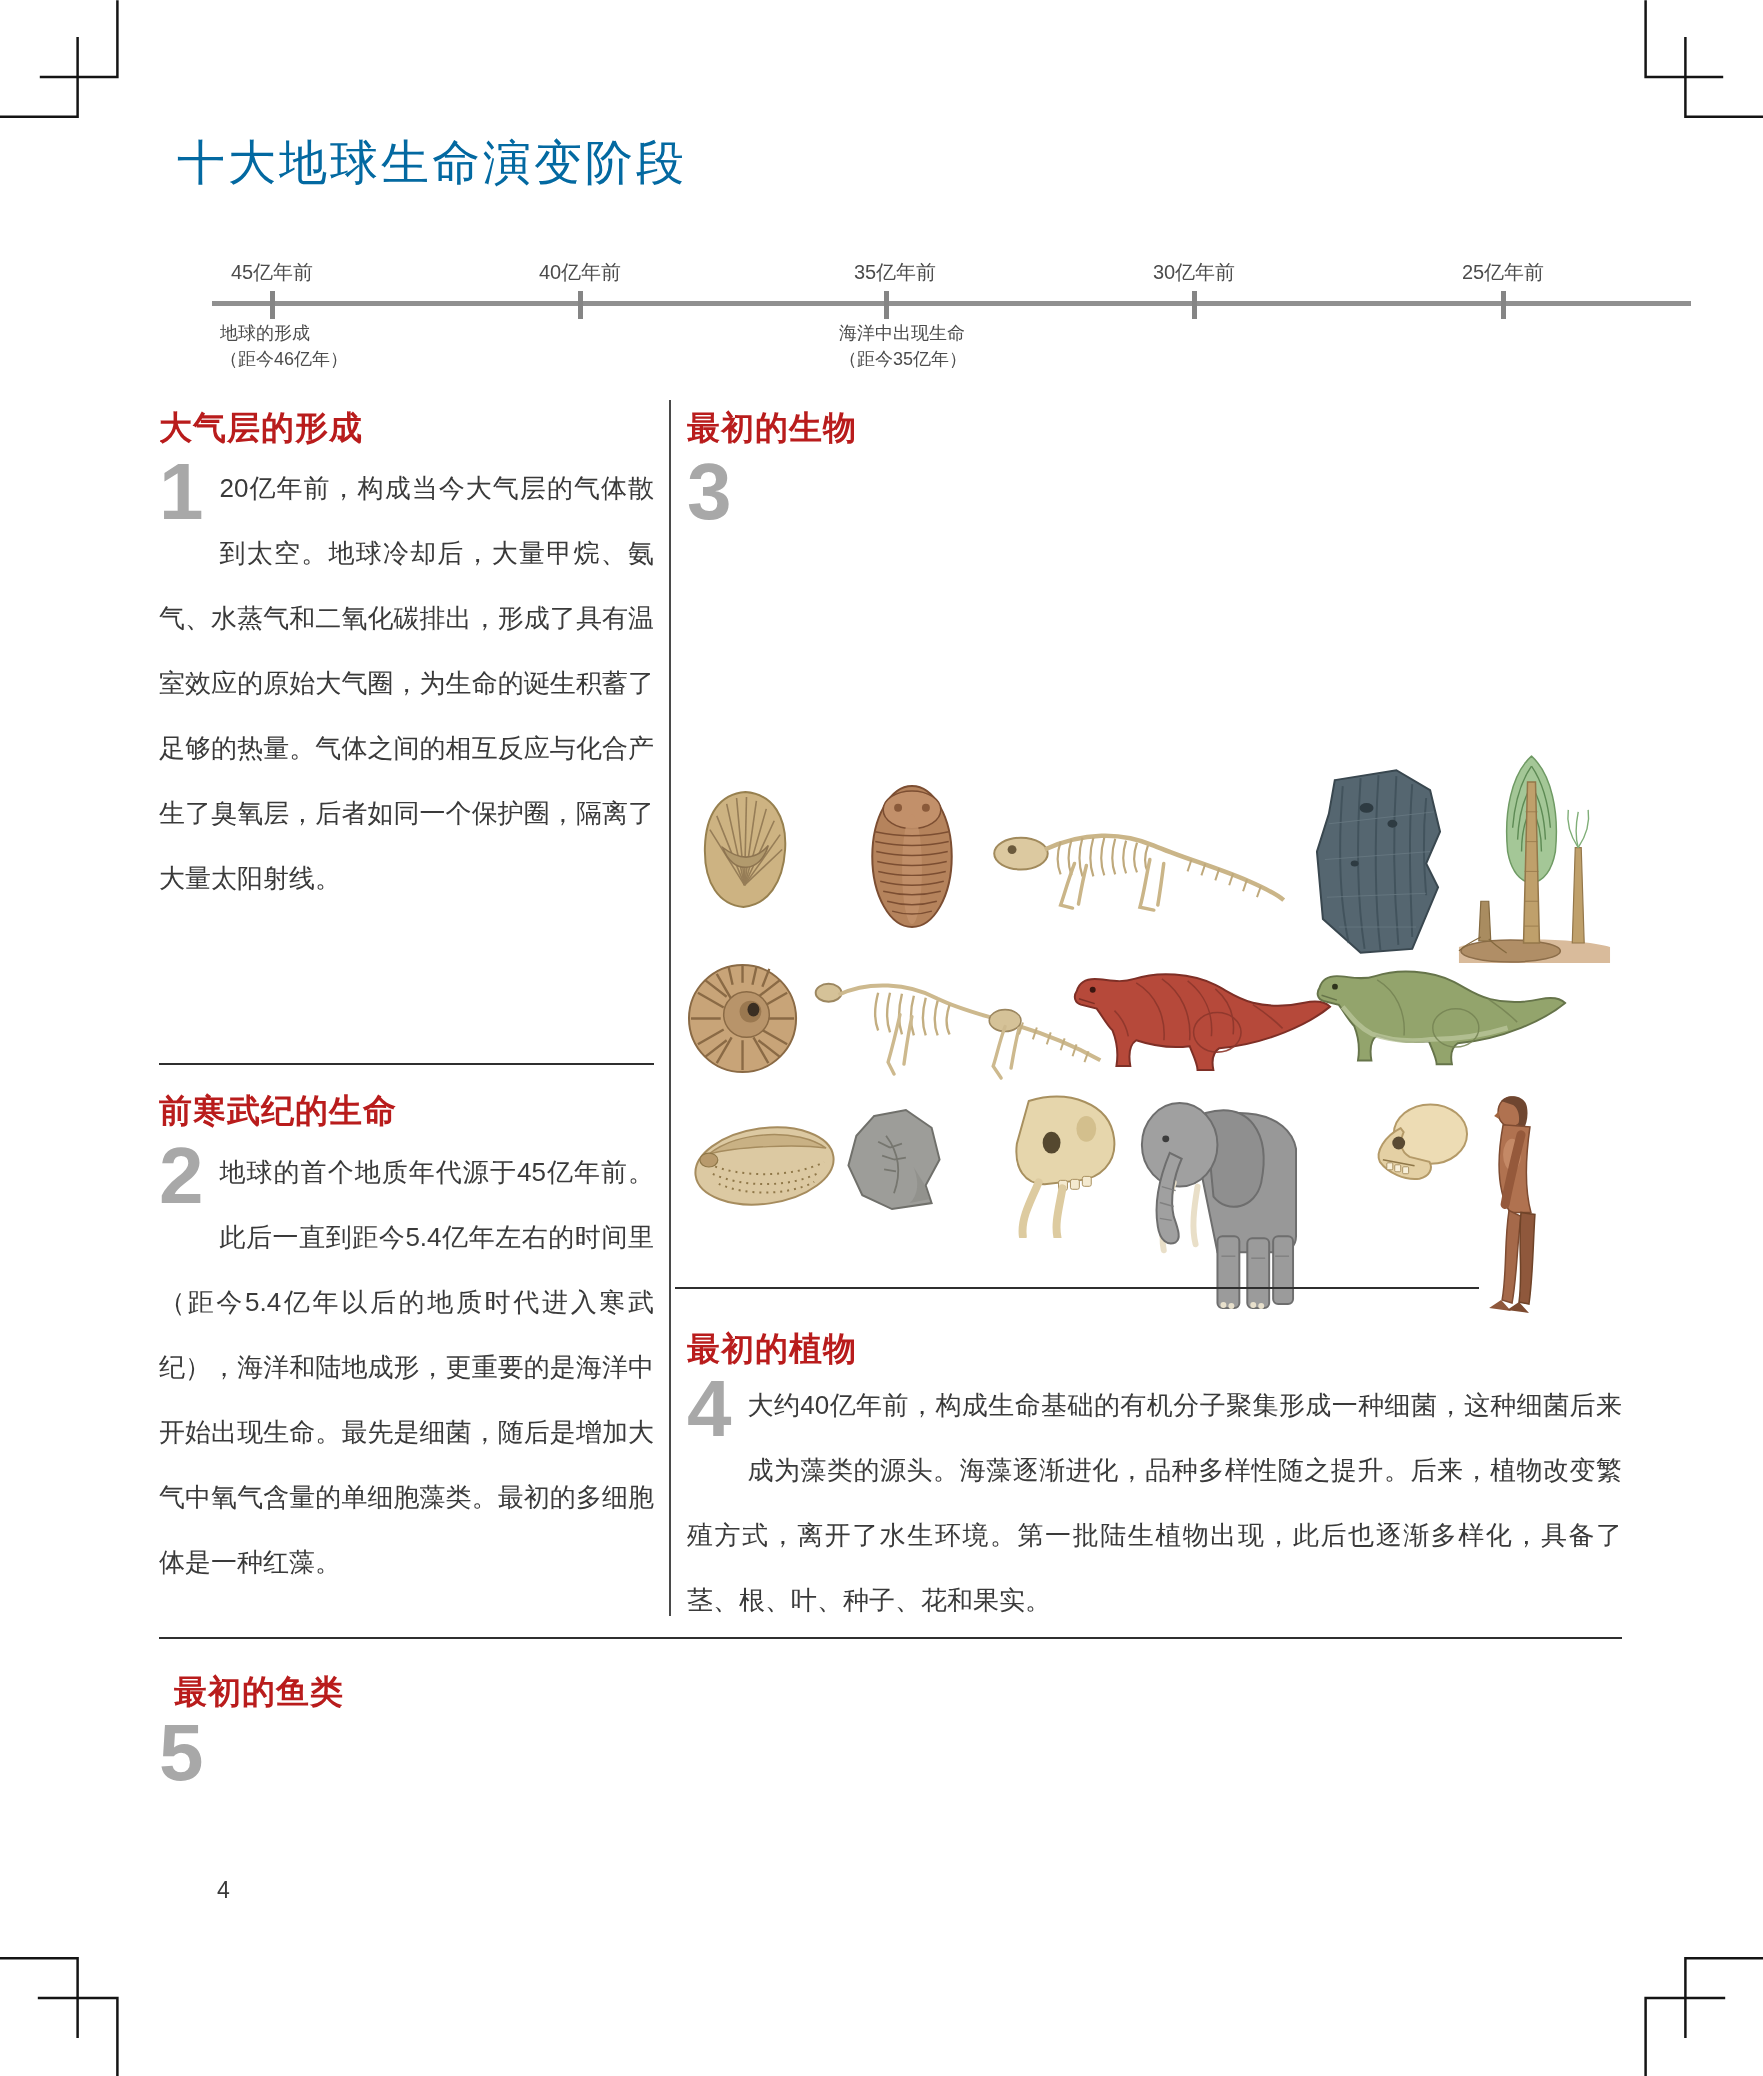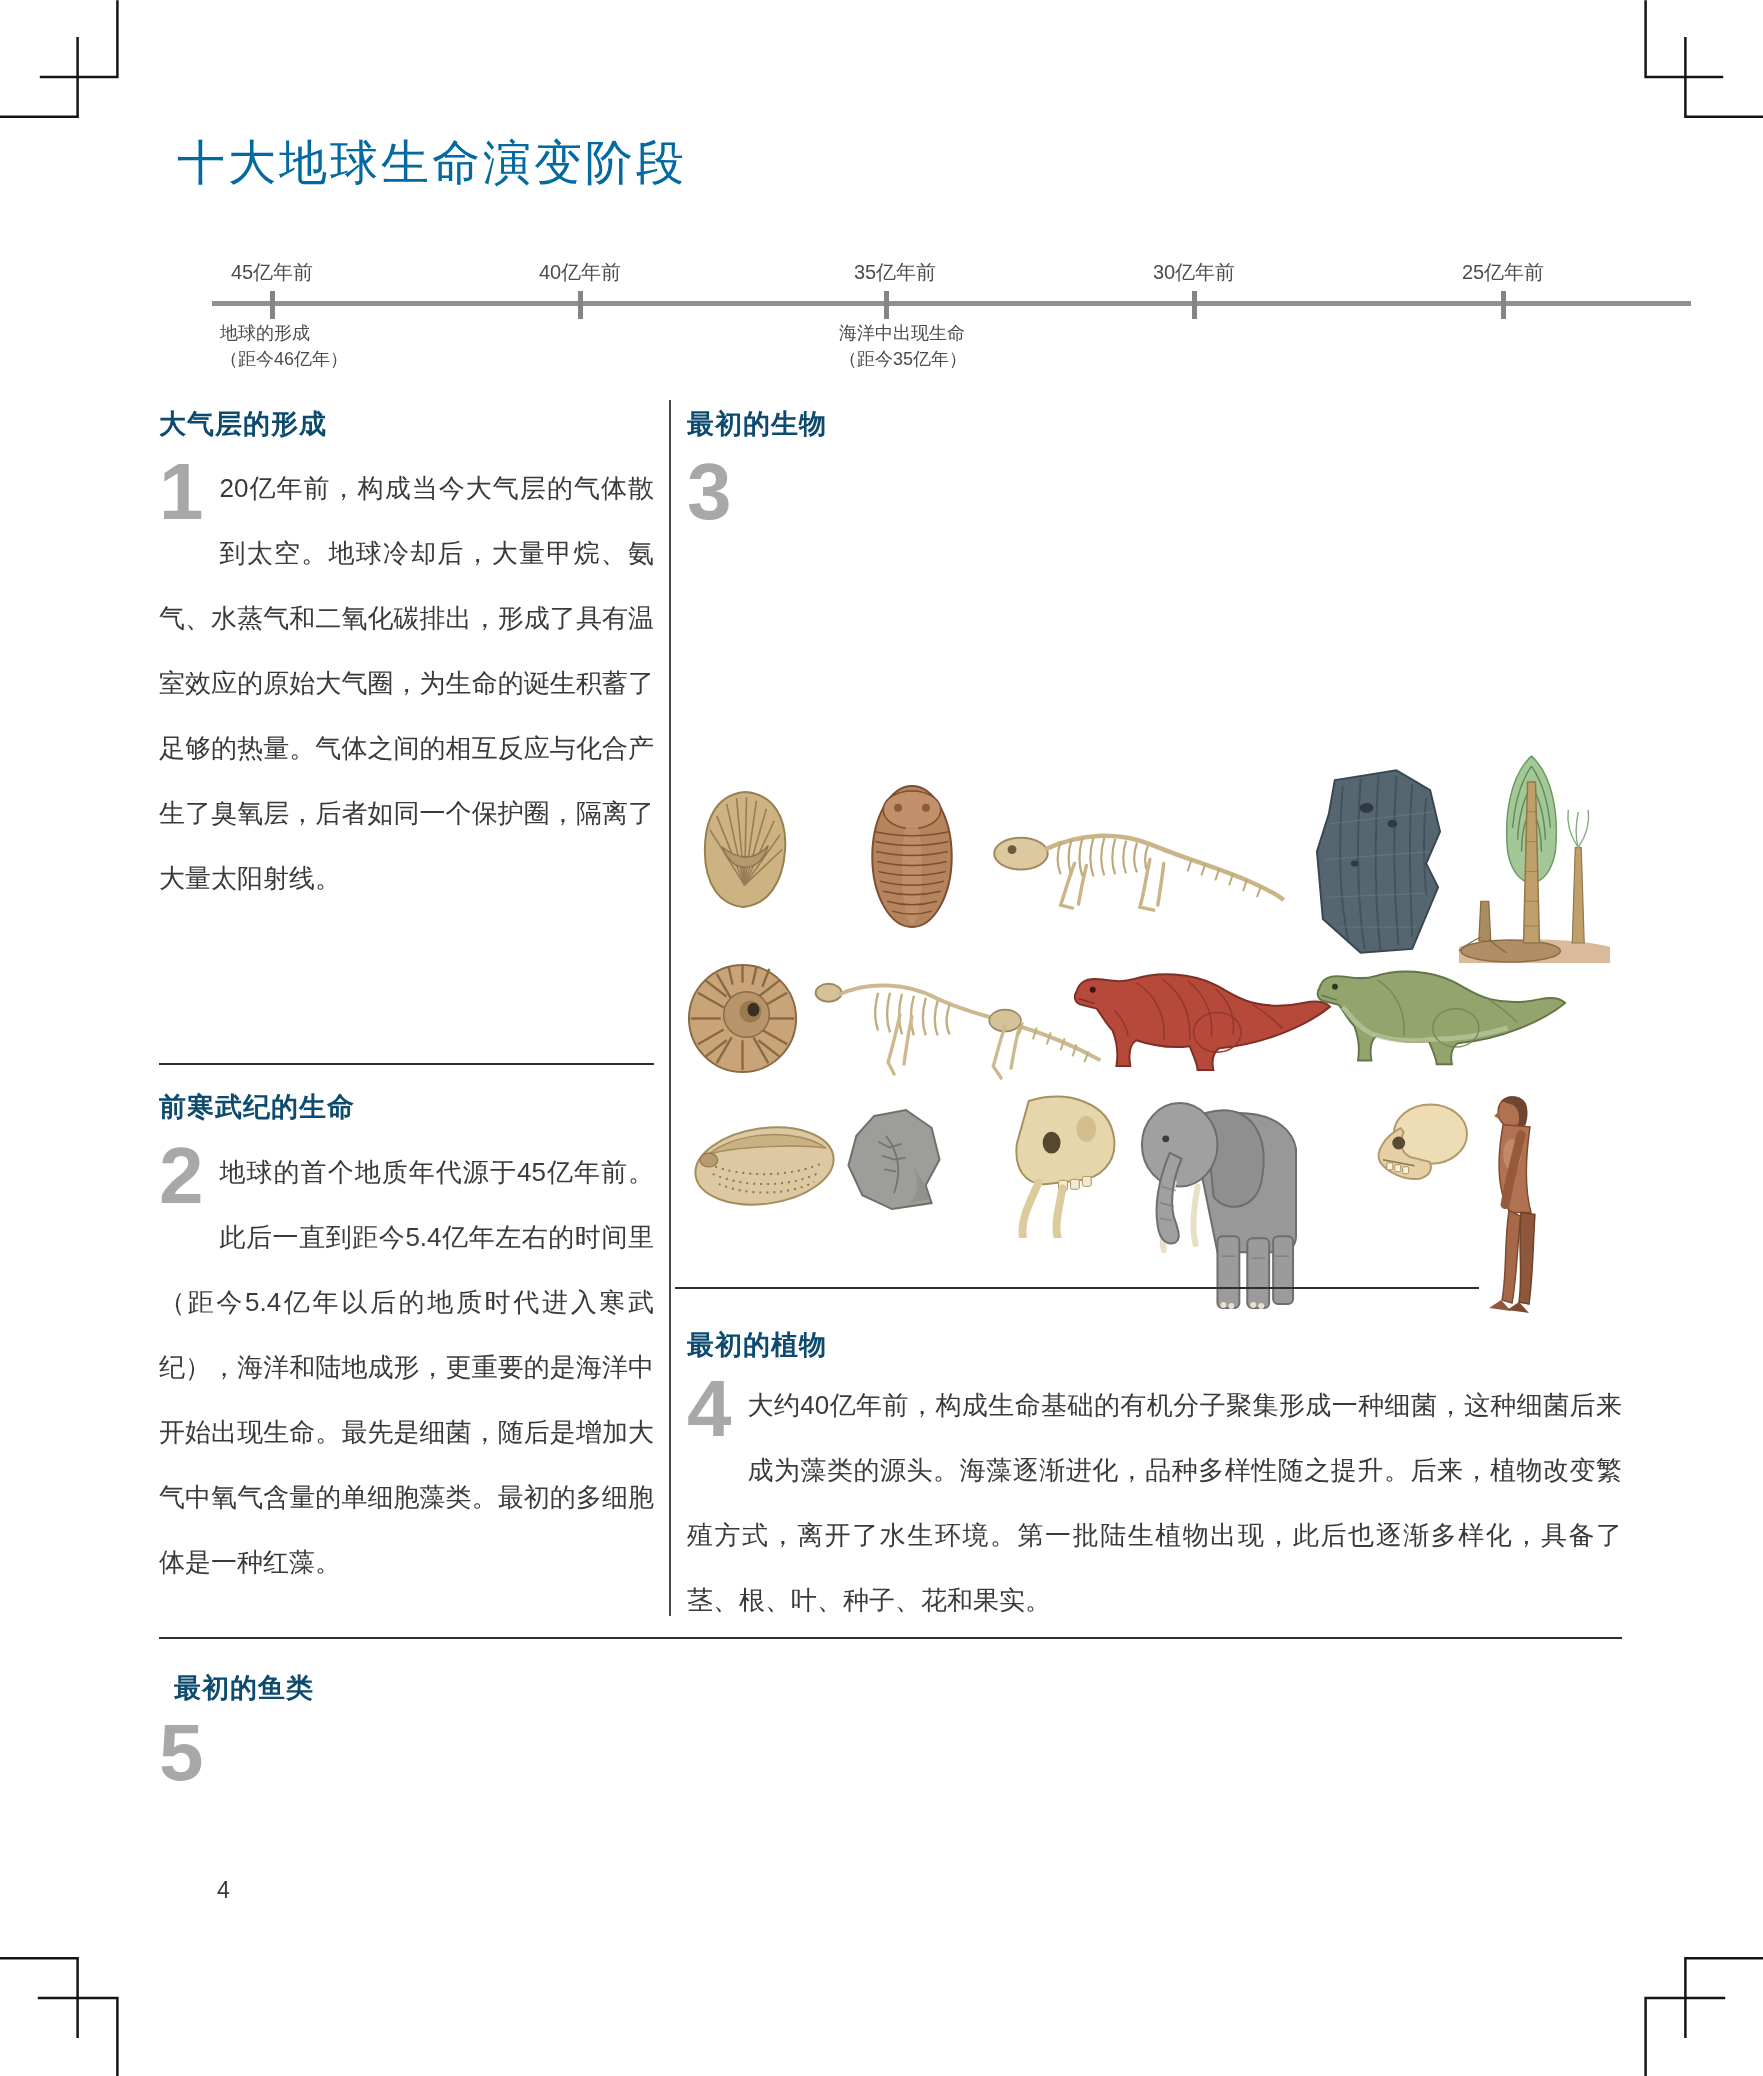--- a/index.html
+++ b/index.html
@@ -19,21 +19,21 @@
     top:259px;font-size:20px;color:#4c4c4c;transform:translateX(-50%);
     white-space:nowrap;
   }
   .tl-line{left:212px;top:301px;width:1479px;height:5px;background:#909090;}
   .tl-tick{top:291px;width:5px;height:28px;background:#858585;}
   .tl-event{top:320px;font-size:18px;line-height:26px;color:#4c4c4c;white-space:nowrap;}
   
   .vrule{left:669px;top:400px;width:2px;height:1216px;background:#4a4a4a;}
   .hrule{height:2px;background:#2f2f2f;}
   
-  .sec-heading{font-size:27px;font-weight:bold;color:#0c4a6e;letter-spacing:1px;white-space:nowrap;}
+  .sec-heading{font-size:33px;font-weight:bold;color:#b91c1c;letter-spacing:1px;white-space:nowrap;}
   .sec-body{
     font-size:26px;line-height:65px;color:#3a3a3a;text-align:justify;
     text-justify:inter-ideograph;
   }
   .sec-num{
     float:left;font-size:80px;line-height:64px;height:74px;font-weight:bold;
     color:#a8a8a8;margin:4px 16px 0 0;
   }
   .page-num{left:217px;top:1877px;font-size:23px;color:#3a3a3a;}
   svg{display:block;}

